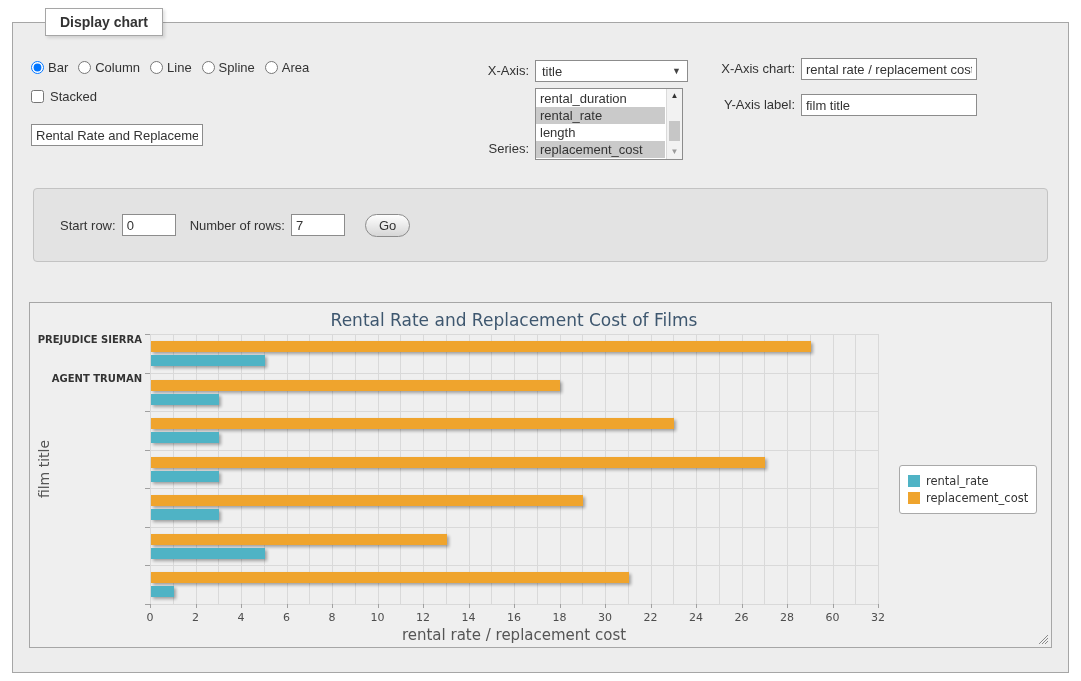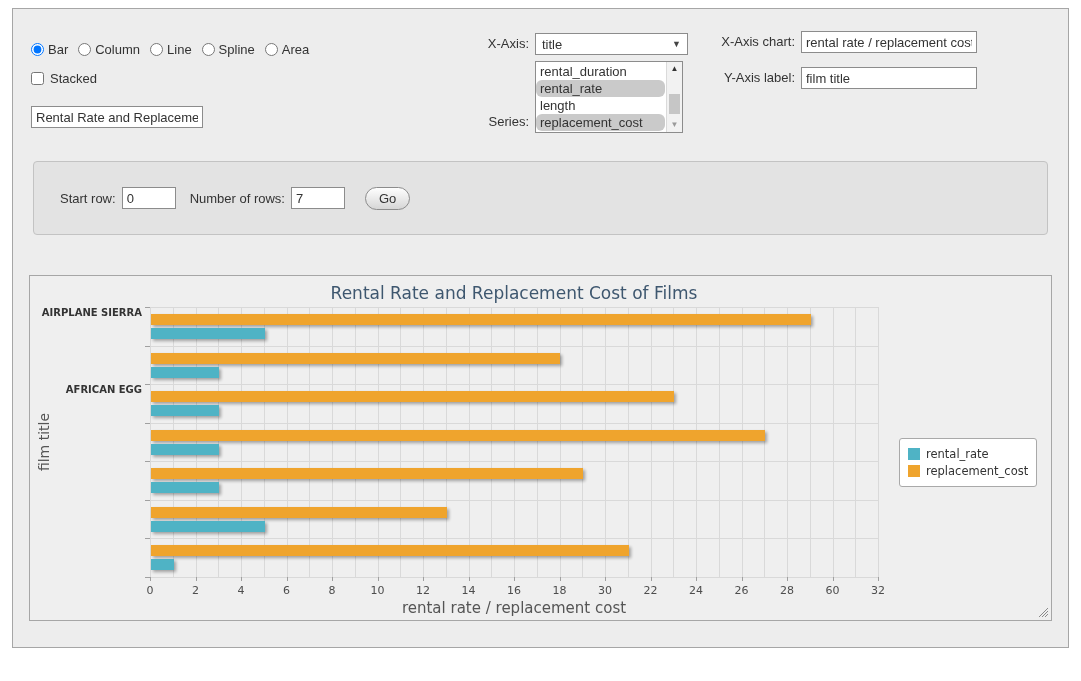--- a/index.html
+++ b/index.html
@@ -10,21 +10,21 @@
     margin: 8px 12px; background: #EDEDED; border: 1px solid #A6A6A6;
     padding: 22px 16px 24px 16px; min-height: 640px;
   }
   legend.box {
     background: #fff; border: 1px solid #A6A6A6; font-weight: bold; font-size: 14px;
     padding: 5px 14px; margin-left: 16px; color: #333;
     box-shadow: 2px 2px 3px rgba(0,0,0,0.12);
   }
 
   .row-a { position: relative; height: 106px; }
-  .col-left { position: absolute; left: 2px; top: 11px; }
+  .col-left { position: absolute; left: 2px; top: 2px; }
   .radio-row { display: flex; align-items: center; }
   .radio-row label { display: flex; align-items: center; margin-right: 10px; }
   .radio-row input { margin: 0 4px 0 0; }
   .check-row { display: flex; align-items: center; margin-top: 14px; }
   .check-row input { margin: 0 6px 0 0; }
   .title-input { margin-top: 20px; }
 
   input[type=text] { font: 13px "Liberation Sans", sans-serif; color: #333;
     border: 1px solid #8C8C8C; background: #fff; height: 22px; padding: 1px 4px; }
   .w172 { width: 172px; }
@@ -36,21 +36,21 @@
   .flab { text-align: right; line-height: 22px; white-space: nowrap; }
   .flab.bottom { align-self: end; line-height: 18px; margin-bottom: 2px; }
 
   .fake-select { width: 153px; height: 22px; background: #fff; border: 1px solid #8C8C8C;
     display: flex; align-items: center; padding: 0 6px; cursor: default; }
   .fake-select .arrow { margin-left: auto; font-size: 9px; color: #444; }
 
   .listbox { position: relative; width: 148px; height: 72px; background: #fff;
     border: 1px solid #8C8C8C; overflow: hidden; }
   .listbox .opts { position: absolute; left: 0; top: 1px; right: 17px; }
-  .listbox .opt { height: 17px; line-height: 17px; padding-left: 4px; white-space: nowrap; border-radius: 6px; }
+  .listbox .opt { height: 17px; line-height: 17px; padding-left: 4px; white-space: nowrap; }
   .listbox .opt.sel { background: #CACACA; }
   .scrollbar { position: absolute; right: 0; top: 0; bottom: 0; width: 16px;
     background: #F2F2F2; border-left: 1px solid #DADADA; }
   .scrollbar .up, .scrollbar .dn { position: absolute; left: 0; right: 0; height: 14px;
     text-align: center; font-size: 8px; line-height: 14px; }
   .scrollbar .up { top: 0; color: #333; }
   .scrollbar .dn { bottom: 0; color: #9A9A9A; }
   .scrollbar .thumb { position: absolute; left: 2px; right: 2px; top: 32px; height: 20px; background: #C6C6C6; }
 
   .col-right { position: absolute; left: 664px; top: 0; display: grid;
@@ -67,20 +67,21 @@
 
   .chart-container { position: relative; margin-top: 40px; height: 346px;
     background: #EFEFEF; border: 1px solid #A6A6A6;
     font-family: "DejaVu Sans", sans-serif; }
   .resize-grip { position: absolute; right: 2px; bottom: 2px; }
 </style>
 </head>
 <body>
 
 <fieldset class="main">
+  <legend class="box">Display chart</legend>
 
   <div class="row-a">
     <div class="col-left">
       <div class="radio-row">
           <label>
             <input type="radio" name="ctype" checked="" style="">
             <span>Bar</span>
           </label>
           <label>
             <input type="radio" name="ctype" style="">
@@ -211,22 +212,22 @@
       <div style="position: absolute; left: 438.5px; top: 301px; width: 1px; height: 4px; background: rgb(160, 160, 160);"></div>
       <div style="position: absolute; left: 484px; top: 301px; width: 1px; height: 4px; background: rgb(160, 160, 160);"></div>
       <div style="position: absolute; left: 529.5px; top: 301px; width: 1px; height: 4px; background: rgb(160, 160, 160);"></div>
       <div style="position: absolute; left: 575px; top: 301px; width: 1px; height: 4px; background: rgb(160, 160, 160);"></div>
       <div style="position: absolute; left: 620.5px; top: 301px; width: 1px; height: 4px; background: rgb(160, 160, 160);"></div>
       <div style="position: absolute; left: 666px; top: 301px; width: 1px; height: 4px; background: rgb(160, 160, 160);"></div>
       <div style="position: absolute; left: 711.5px; top: 301px; width: 1px; height: 4px; background: rgb(160, 160, 160);"></div>
       <div style="position: absolute; left: 757px; top: 301px; width: 1px; height: 4px; background: rgb(160, 160, 160);"></div>
       <div style="position: absolute; left: 802.5px; top: 301px; width: 1px; height: 4px; background: rgb(160, 160, 160);"></div>
       <div style="position: absolute; left: 848px; top: 301px; width: 1px; height: 4px; background: rgb(160, 160, 160);"></div>
-      <div style="position: absolute; left: 2px; top: 31px; width: 110px; height: 38.5714px; font: bold 10px &quot;DejaVu Sans&quot;, sans-serif; text-align: right; color: rgb(51, 51, 51);">AIRPLANE SIERRA</div>
-      <div style="position: absolute; left: 2px; top: 108.143px; width: 110px; height: 38.5714px; font: bold 10px &quot;DejaVu Sans&quot;, sans-serif; text-align: right; color: rgb(51, 51, 51);">AFRICAN EGG</div>
+      <div style="position: absolute; left: 2px; top: 31px; width: 110px; height: 38.5714px; font: bold 10px &quot;DejaVu Sans&quot;, sans-serif; text-align: right; color: rgb(51, 51, 51);">PREJUDICE SIERRA</div>
+      <div style="position: absolute; left: 2px; top: 69.5714px; width: 110px; height: 38.5714px; font: bold 10px &quot;DejaVu Sans&quot;, sans-serif; text-align: right; color: rgb(51, 51, 51);">AGENT TRUMAN</div>
       <div style="position: absolute; left: 121px; top: 38px; width: 659.522px; height: 11px; background: rgb(239, 164, 45); box-shadow: rgba(0, 0, 0, 0.33) 2px 2px 3px;"></div>
       <div style="position: absolute; left: 121px; top: 52px; width: 113.522px; height: 11px; background: rgb(79, 179, 197); box-shadow: rgba(0, 0, 0, 0.33) 2px 2px 3px;"></div>
       <div style="position: absolute; left: 121px; top: 76.5714px; width: 409.272px; height: 11px; background: rgb(239, 164, 45); box-shadow: rgba(0, 0, 0, 0.33) 2px 2px 3px;"></div>
       <div style="position: absolute; left: 121px; top: 90.5714px; width: 68.0225px; height: 11px; background: rgb(79, 179, 197); box-shadow: rgba(0, 0, 0, 0.33) 2px 2px 3px;"></div>
       <div style="position: absolute; left: 121px; top: 115.143px; width: 523.022px; height: 11px; background: rgb(239, 164, 45); box-shadow: rgba(0, 0, 0, 0.33) 2px 2px 3px;"></div>
       <div style="position: absolute; left: 121px; top: 129.143px; width: 68.0225px; height: 11px; background: rgb(79, 179, 197); box-shadow: rgba(0, 0, 0, 0.33) 2px 2px 3px;"></div>
       <div style="position: absolute; left: 121px; top: 153.714px; width: 614.022px; height: 11px; background: rgb(239, 164, 45); box-shadow: rgba(0, 0, 0, 0.33) 2px 2px 3px;"></div>
       <div style="position: absolute; left: 121px; top: 167.714px; width: 68.0225px; height: 11px; background: rgb(79, 179, 197); box-shadow: rgba(0, 0, 0, 0.33) 2px 2px 3px;"></div>
       <div style="position: absolute; left: 121px; top: 192.286px; width: 432.022px; height: 11px; background: rgb(239, 164, 45); box-shadow: rgba(0, 0, 0, 0.33) 2px 2px 3px;"></div>
       <div style="position: absolute; left: 121px; top: 206.286px; width: 68.0225px; height: 11px; background: rgb(79, 179, 197); box-shadow: rgba(0, 0, 0, 0.33) 2px 2px 3px;"></div>

